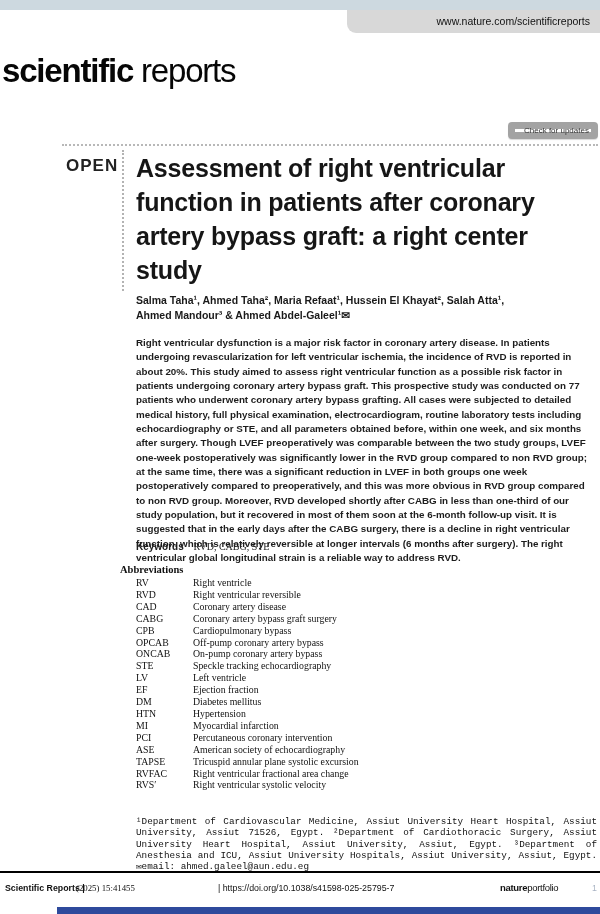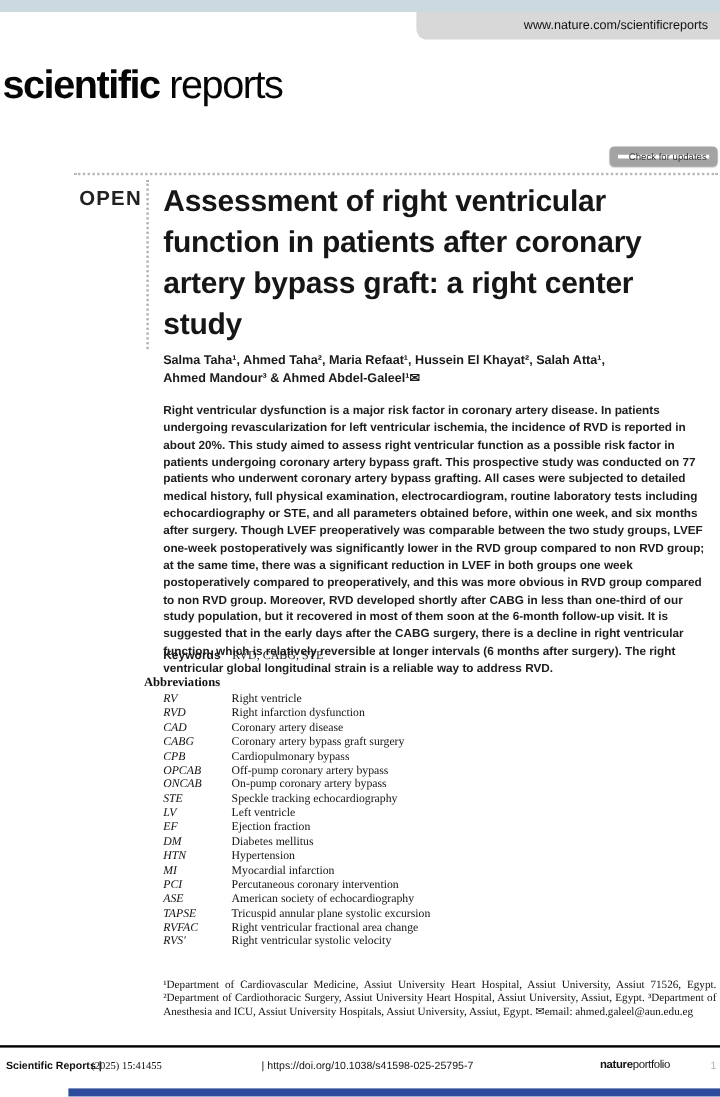--- a/index.html
+++ b/index.html
@@ -34,24 +34,24 @@
             font-weight:600;color:#1d1d1d;}
   .keywords{position:absolute;left:136px;top:541px;font-size:10px;color:#1d1d1d;}
   .keywords .kl{font-weight:700;font-family:"Liberation Sans",sans-serif;}
   .keywords .kv{font-family:"Liberation Serif",serif;margin-left:7px;}
 
   .abbr-head{position:absolute;left:120px;top:564px;font-size:10.5px;font-weight:700;
              font-family:"Liberation Serif",serif;color:#111;}
   .abbr-list{position:absolute;left:136px;top:577px;width:420px;
              font-family:"Liberation Serif",serif;font-size:9.8px;line-height:11.9px;color:#111;}
   .abbr-row{display:flex;}
-  .abbr-row .t{width:57px;flex:0 0 57px;font-style:italic;}
+  .abbr-row .t{width:57px;flex:0 0 57px;}
 
   .affiliations{position:absolute;left:136px;top:816px;width:461px;
-                font-family:Liberation Serif, serif;font-size:9.3px;line-height:11.3px;
+                font-family:Liberation Mono, monospace;font-size:9.3px;line-height:11.3px;
                 text-align:justify;color:#111;}
 
   .foot-rule{position:absolute;left:0;top:871px;width:600px;height:2px;background:#000;}
   .footer{position:absolute;left:0;top:883px;width:600px;height:14px;font-size:8.8px;color:#111;}
   .f-journal{position:absolute;left:5px;top:0;font-weight:700;}
   .f-cite{position:absolute;left:76px;top:0;font-family:"Liberation Serif",serif;}
   .f-doi{position:absolute;left:218px;top:0;}
   .f-brand{position:absolute;left:500px;top:-1px;font-size:9.5px;letter-spacing:-0.3px;}
   .f-brand .nb{font-weight:800;}
   .f-brand .nl{font-weight:300;}
@@ -106,21 +106,21 @@
 
   <div class="abbr-head">Abbreviations</div>
 
   <div class="abbr-list">
       <div class="abbr-row">
       <span class="t">RV</span>
       <span class="d">Right ventricle</span>
     </div>
       <div class="abbr-row">
       <span class="t">RVD</span>
-      <span class="d">Right infarction dysfunction</span>
+      <span class="d">Right ventricular reversible</span>
     </div>
       <div class="abbr-row">
       <span class="t">CAD</span>
       <span class="d">Coronary artery disease</span>
     </div>
       <div class="abbr-row">
       <span class="t">CABG</span>
       <span class="d">Coronary artery bypass graft surgery</span>
     </div>
       <div class="abbr-row">

